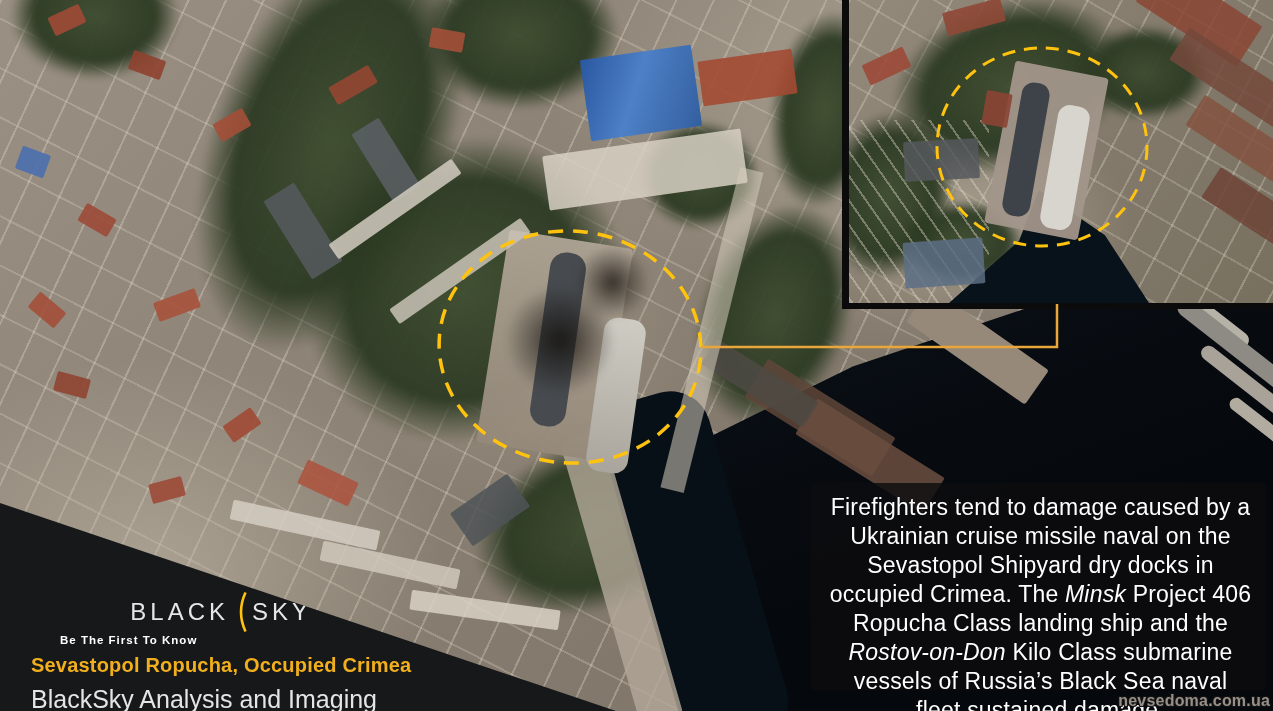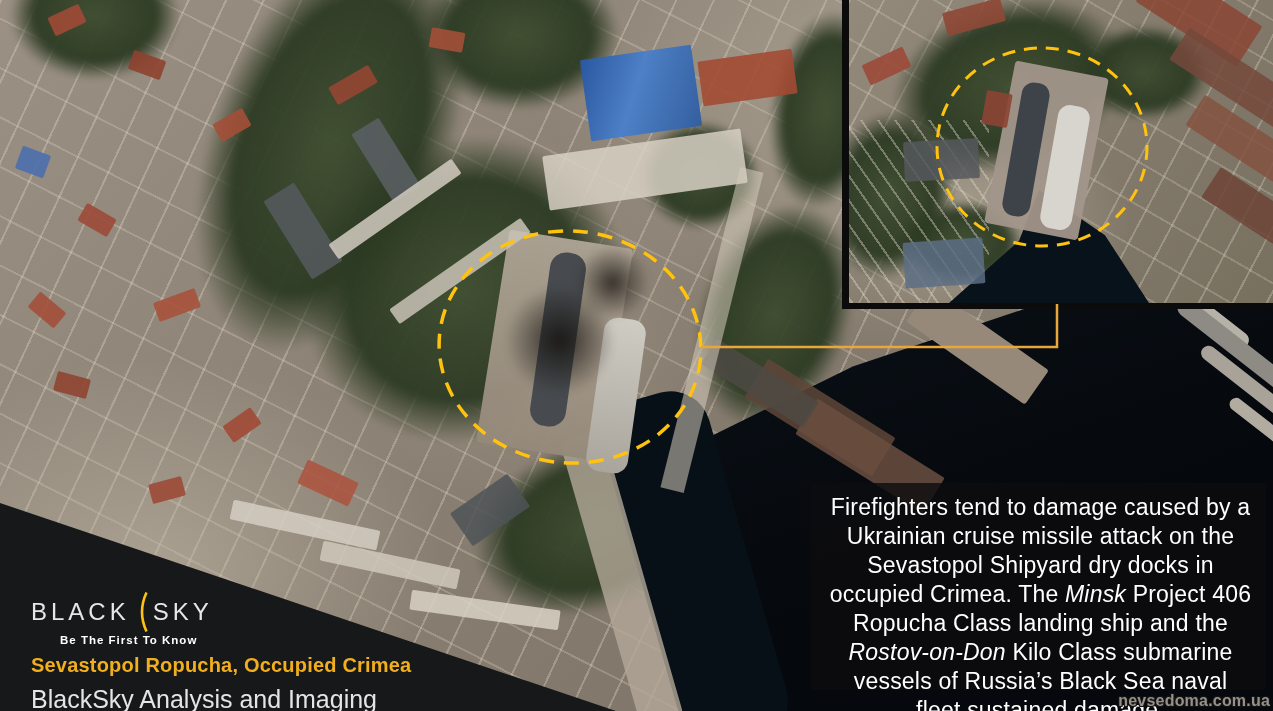--- a/index.html
+++ b/index.html
@@ -45,21 +45,21 @@
   
   #caption{position:absolute;left:811px;top:483px;width:455px;height:207px;
     background:var(--caption-bg);border-radius:3px;color:var(--text-white);
     font-size:23px;line-height:29px;text-align:center;padding:10px 14px 0 18px;letter-spacing:.2px;}
   #caption i{font-style:italic;}
 
   
   #attr-panel{position:absolute;left:0;top:503px;width:616px;height:208px;
     background:var(--panel-bg);clip-path:polygon(0 0,100% 100%,0 100%);}
   #attr-inner{position:absolute;left:31px;top:88px;}
-  #logo-row{display:flex;align-items:center;color:#e6e6e6;font-size:24px;letter-spacing:4px;line-height:26px;}
+  #logo-row{display:flex;align-items:center;color:#e6e6e6;font-size:24px;letter-spacing:4px;line-height:26px;justify-content:center;}
   #logo-row .swoosh{margin:0 3px 0 5px;display:block;}
   #tagline{color:var(--text-white);font-size:11.5px;font-weight:bold;letter-spacing:1px;margin-top:1px;padding-left:29px;}
   #location{color:var(--location-gold);font-size:20px;font-weight:bold;margin-top:8px;letter-spacing:.2px;}
   #credit{color:#e5e5e5;font-size:25px;margin-top:8px;}
   #datetime{color:#f1f1f1;font-size:19.5px;margin-top:3px;}
 
   
   #watermark{position:absolute;right:3px;bottom:1px;font-size:16px;font-weight:bold;color:#969088;
     text-shadow:1px 1px 0 #141414,-1px -1px 0 #141414,1px -1px 0 #141414,-1px 1px 0 #141414;letter-spacing:.2px;}
 </style>
@@ -154,21 +154,21 @@
       <ellipse cx="193" cy="147" rx="105" ry="99" fill="none" stroke-width="3" stroke-dasharray="13 9" style="stroke:var(--accent-gold,#FFC20E);"></ellipse>
     </svg>
   </div>
 
   <svg id="annot" width="1273" height="711">
     <ellipse cx="570" cy="347" rx="131" ry="116" transform="rotate(5 570 347)" fill="none" stroke-width="3.5" stroke-dasharray="15 10" style="stroke:var(--accent-gold,#FFC20E);"></ellipse>
     <polyline points="701,347 1057,347 1057,304" fill="none" stroke-width="2.5" style="stroke:var(--connector-gold,#E9A63B);"></polyline>
   </svg>
 
   <div id="caption">
-    <span>Firefighters tend to damage caused by a Ukrainian cruise missile attack on the Sevastopol Shipyard dry docks in occupied Crimea. The </span><i>Minsk</i><span> Project 406 Ropucha Class landing ship and the </span><i>Rostov-on-Don</i><span> Kilo Class submarine vessels of Russia’s Black Sea naval fleet sustained damage.</span>
+    <span>Firefighters tend to damage caused by a Ukrainian cruise missile naval on the Sevastopol Shipyard dry docks in occupied Crimea. The </span><i>Minsk</i><span> Project 406 Ropucha Class landing ship and the </span><i>Rostov-on-Don</i><span> Kilo Class submarine vessels of Russia’s Black Sea naval fleet sustained damage.</span>
   </div>
 
   <div id="attr-panel">
     <div id="attr-inner">
       <div id="logo-row">
         <span>BLACK</span>
         <svg class="swoosh" width="15" height="42" viewBox="0 0 15 42">
           <path d="M11.5 1.5 Q2.5 21 11.5 40.5" fill="none" stroke-width="2.6" style="stroke:var(--accent-gold,#FFC20E);"></path>
         </svg>
         <span>SKY</span>

